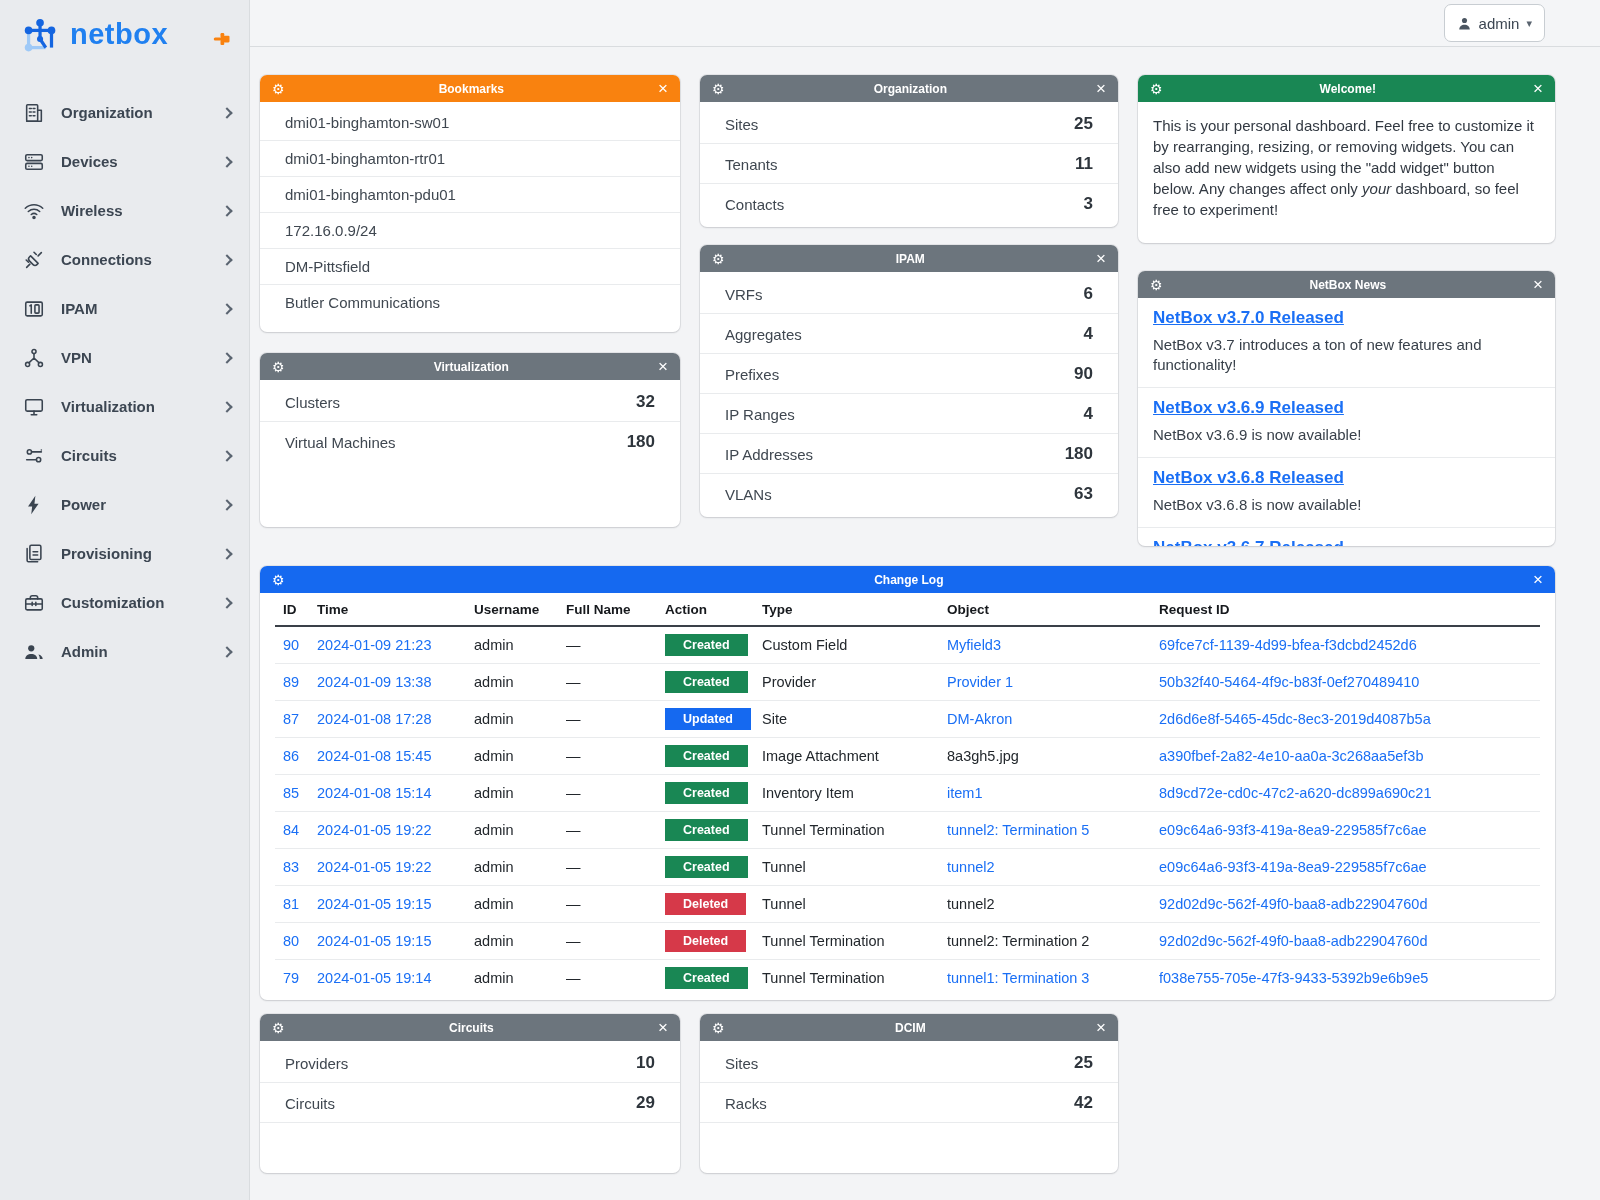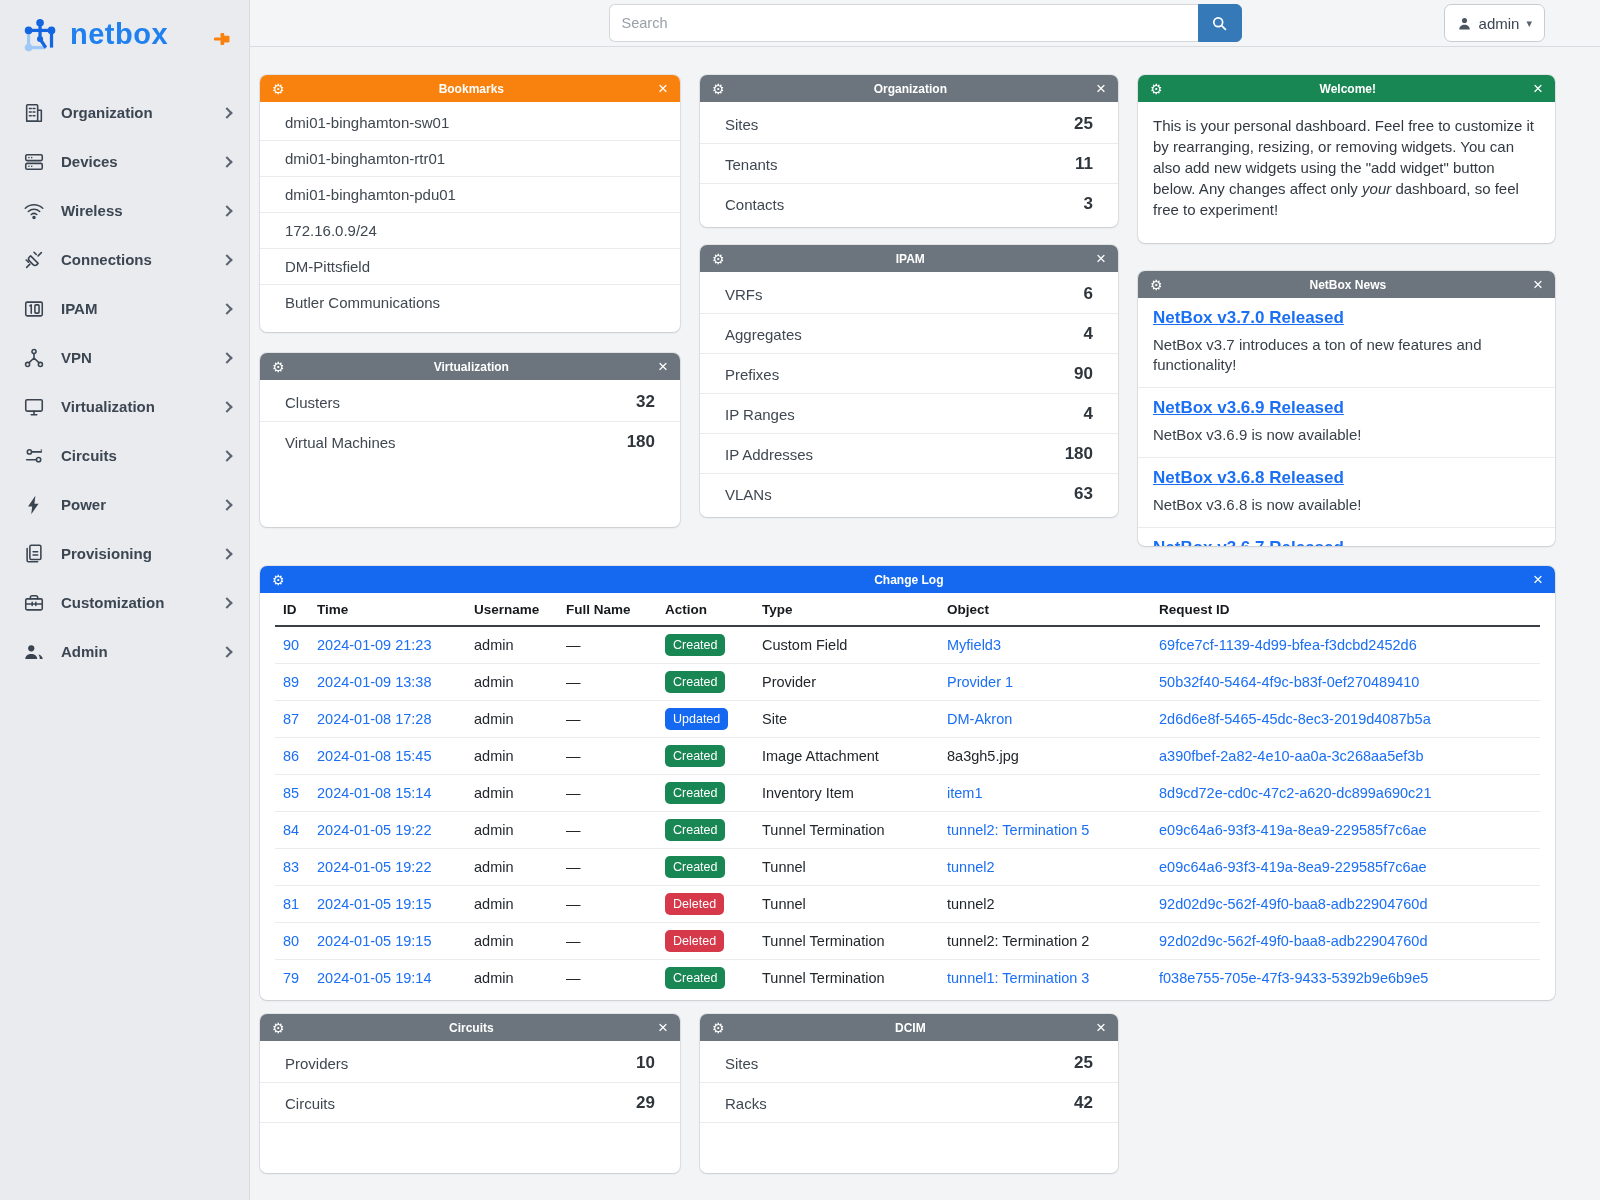--- a/index.html
+++ b/index.html
@@ -75,21 +75,21 @@
 
   
   .cl-wrap { margin-top:20px; width:1295px; }
   .cl-body { padding:0 15px 4px 15px; }
   table { border-collapse:collapse; width:100%; table-layout:fixed; }
   th { text-align:left; font-size:13.5px; color:#16191d; padding:9px 8px 8px 8px; border-bottom:2px solid #3a4048; }
   td { font-size:14.5px; color:#22272c; padding:0 8px; height:37px; border-bottom:1px solid #e9ebed; vertical-align:middle; }
   tr:last-child td { border-bottom:none; }
   .c-id{width:34px}.c-time{width:157px}.c-user{width:92px}.c-full{width:99px}.c-act{width:97px}.c-type{width:185px}.c-obj{width:212px}
   a.lnk { color:var(--link-blue); text-decoration:none; cursor:pointer; }
-  .badge { display:inline-block; padding:4px 8px; border-radius:5px; font-size:12.5px; font-weight:normal; color:#fff; }
+  .badge { display:inline-block; padding:4px 18px; border-radius:0; font-size:12.5px; font-weight:bold; color:#fff; }
   .badge-created { background:var(--badge-green); }
   .badge-updated { background:var(--badge-blue); }
   .badge-deleted { background:var(--badge-red); }
 
   .bottom-row { margin-top:14px; }
   svg { display:block; }
 </style>
 </head>
 <body>
 
@@ -257,31 +257,20 @@
           </svg>
         </span>
         <span class="nav-label">Admin</span>
         <span class="chev"></span>
       </div>
     </div>
 </div>
 
 <div class="main">
   <div class="topbar">
-    <div class="search-group">
-      <input class="search-input" placeholder="Search" style="">
-      <div class="search-btn">
-        <span>
-          <svg width="17" height="17" viewBox="0 0 20 20" fill="none" stroke="#fff" stroke-width="2">
-            <circle cx="8.5" cy="8.5" r="5.2"></circle>
-              <line x1="12.6" y1="12.6" x2="17.5" y2="17.5"></line>
-          </svg>
-        </span>
-      </div>
-    </div>
     <div class="user-btn">
       <span>
         <svg width="15" height="15" viewBox="0 0 20 20" fill="#4a5560">
           <circle cx="10" cy="6" r="3.4"></circle>
             <path d="M3 18c0-4 3.1-6.3 7-6.3s7 2.3 7 6.3z"></path>
         </svg>
       </span>
       <span class="user-name">admin</span>
       <span class="caret">▾</span>
     </div>

